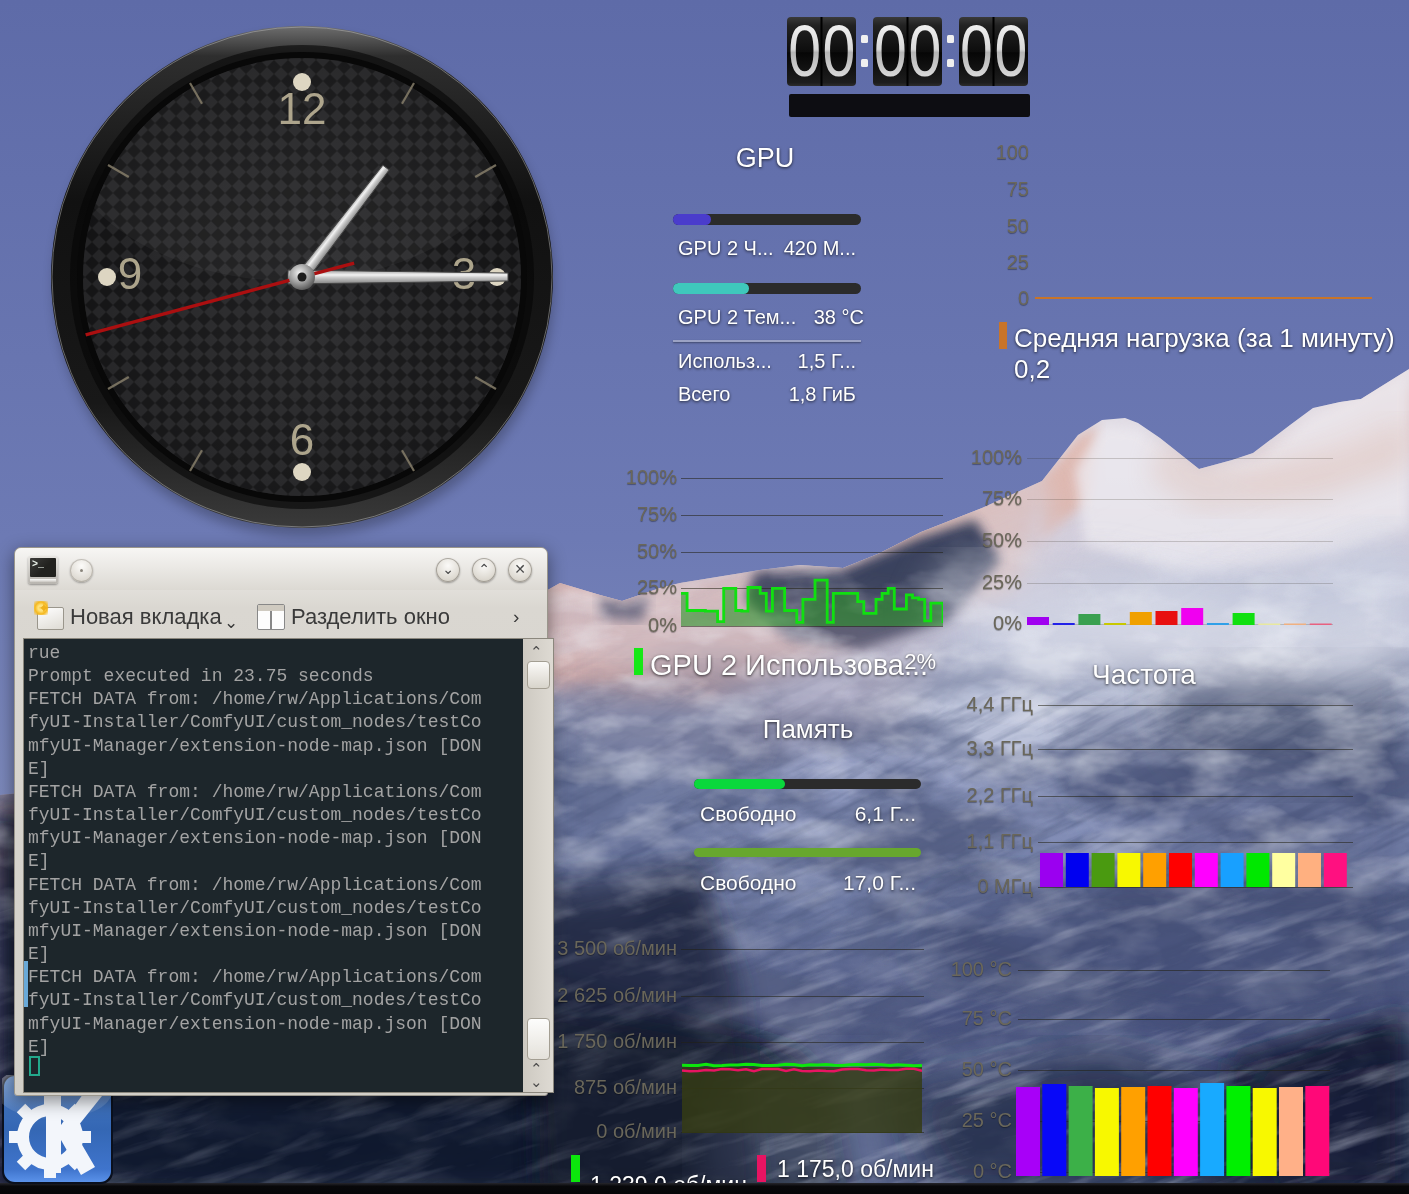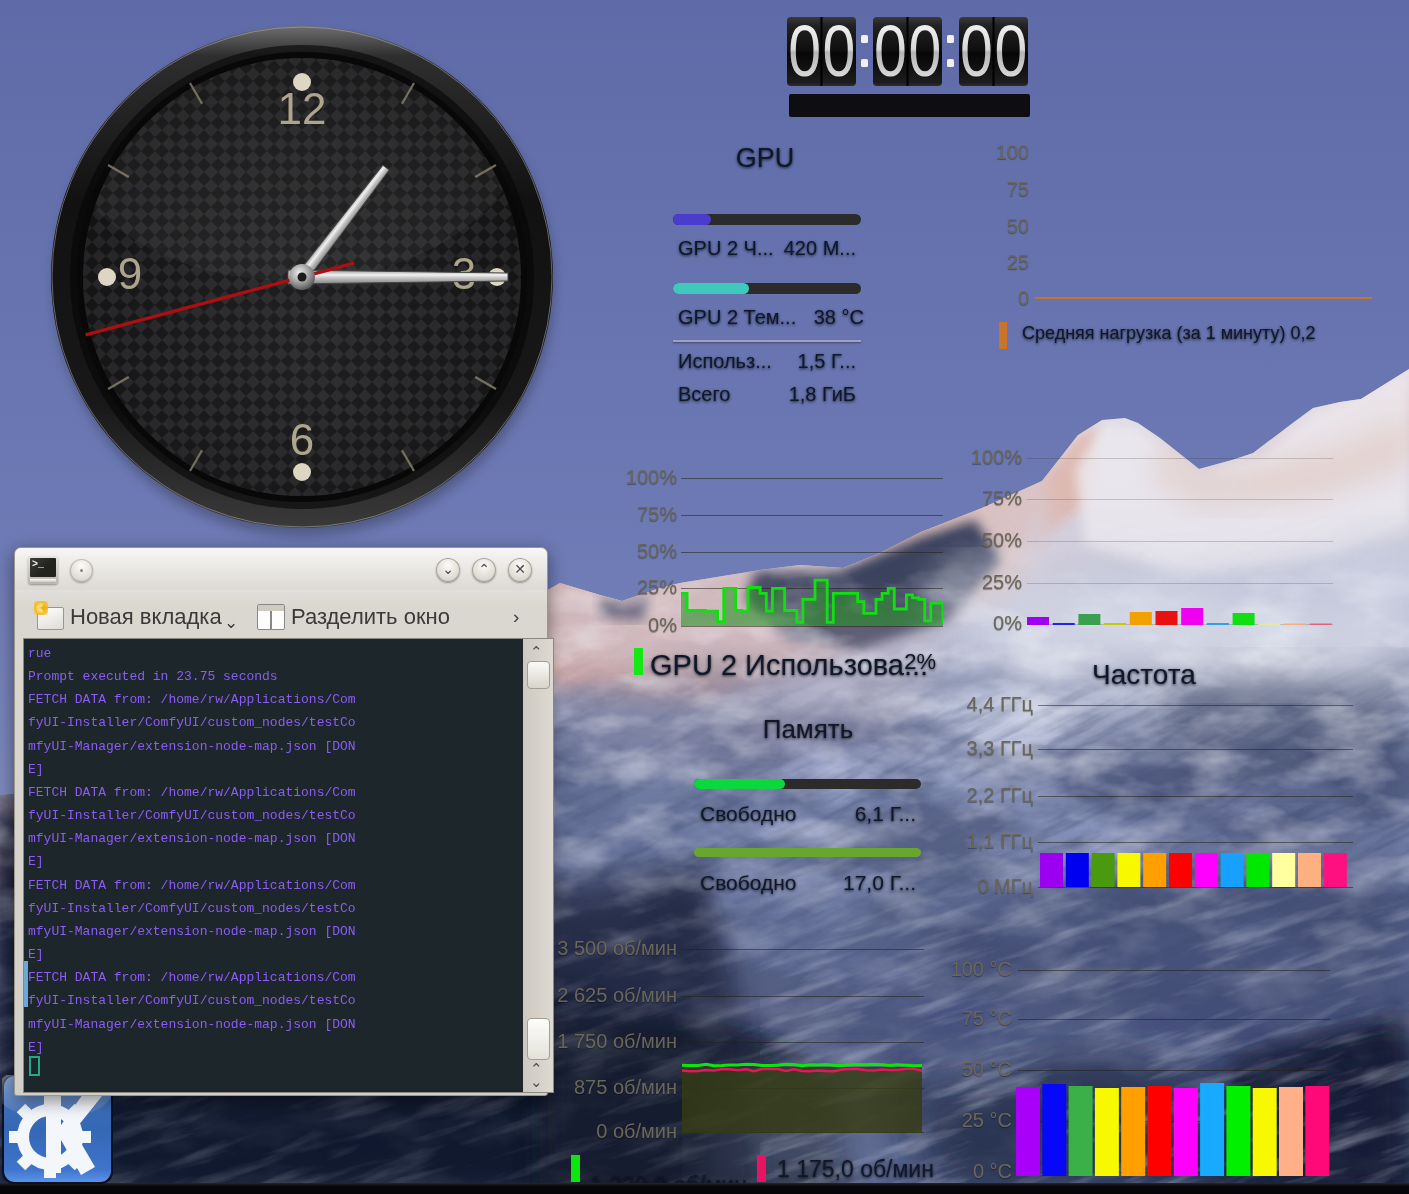--- a/index.html
+++ b/index.html
@@ -1,17 +1,17 @@
 <!DOCTYPE html>
 <html><head><meta charset="utf-8">
 <style>
 html,body{margin:0;padding:0;}
 body{width:1409px;height:1194px;overflow:hidden;position:relative;font-family:"Liberation Sans",sans-serif;background:#6b79b4;}
 .abs{position:absolute;}
-.wtxt{color:#0f172a;text-shadow:0 1px 3px rgba(0,0,0,.75);}
+.wtxt{color:#ffffff;text-shadow:0 1px 3px rgba(0,0,0,.75);}
 .axlbl{color:#6a675a;text-shadow:0 1px 1px rgba(0,0,0,.35);font-size:20px;white-space:nowrap;text-align:right;}
 .gridln{position:absolute;height:1px;background:rgba(35,32,18,.55);}
 .kbtn{width:24px;height:24px;border-radius:50%;background:radial-gradient(circle at 50% 32%,#fbfaf8,#dedad2 65%,#c3beb3);box-shadow:0 1px 2px rgba(0,0,0,.35), inset 0 0 0 1px rgba(120,115,105,.55);color:#4a4a4a;font-size:14px;text-align:center;line-height:23px;}
 </style></head>
 <body>
 
 <div class="abs" id="wallpaper" style="left:0;top:0;width:1409px;height:1194px;">
 <svg width="1409" height="1194" viewBox="0 0 1409 1194">
 <defs>
 <linearGradient id="sky" x1="0" y1="0" x2="0" y2="1">
@@ -303,21 +303,21 @@
 </div>
 
 <div class="abs" id="loadg" style="left:960px;top:130px;width:440px;height:230px;">
  <div class="abs axlbl" style="left:0;top:11px;width:69px;text-align:right;">100</div>
  <div class="abs axlbl" style="left:0;top:48px;width:69px;text-align:right;">75</div>
  <div class="abs axlbl" style="left:0;top:85px;width:69px;text-align:right;">50</div>
  <div class="abs axlbl" style="left:0;top:121px;width:69px;text-align:right;">25</div>
  <div class="abs axlbl" style="left:0;top:157px;width:69px;text-align:right;">0</div>
  <div class="abs" style="left:75px;top:167px;width:337px;height:2px;background:#c8742a;"></div>
  <div class="abs" style="left:39px;top:192px;width:8px;height:27px;background:#c8742a;"></div>
- <div class="abs wtxt" style="left:54px;top:193px;font-size:18px;margin-left:8px;">Средняя нагрузка (за 1 минуту) 0,2</div>
+ <div class="abs wtxt" style="left:54px;top:193px;font-size:26px;">Средняя нагрузка (за 1 минуту) 0,2</div>
 </div>
 
 <div class="abs" id="usageg" style="left:600px;top:440px;width:360px;height:250px;">
  <div class="abs axlbl" style="left:0;top:26px;width:77px;text-align:right;">100%</div>
  <div class="abs axlbl" style="left:0;top:63px;width:77px;text-align:right;">75%</div>
  <div class="abs axlbl" style="left:0;top:100px;width:77px;text-align:right;">50%</div>
  <div class="abs axlbl" style="left:0;top:136px;width:77px;text-align:right;">25%</div>
  <div class="abs axlbl" style="left:0;top:174px;width:77px;text-align:right;">0%</div>
  <div class="gridln" style="left:81px;top:38px;width:262px;"></div>
  <div class="gridln" style="left:81px;top:75px;width:262px;"></div>
@@ -481,21 +481,21 @@
  <div class="abs" style="left:55px;top:56px;font-size:22px;color:#3a3a3a;">Новая вкладка</div>
  <div class="abs" style="left:209px;top:64px;font-size:17px;color:#3a3a3a;">⌄</div>
  <div class="abs" style="left:242px;top:56px;width:26px;height:24px;background:#fdfdfd;border:1px solid #888;border-radius:2px;">
    <div class="abs" style="left:12px;top:0;width:1.5px;height:24px;background:#888;"></div>
    <div class="abs" style="left:0;top:0;width:26px;height:6px;background:#cfcac0;"></div>
  </div>
  <div class="abs" style="left:276px;top:56px;font-size:22px;color:#3a3a3a;">Разделить окно</div>
  <div class="abs" style="left:498px;top:58px;font-size:19px;color:#3a3a3a;">›</div>
 
  <div class="abs" style="left:8px;top:90px;width:500px;height:455px;background:#1d262b;border:1px solid #8b877d;border-right:none;box-sizing:border-box;overflow:hidden;">
-  <pre style="margin:0;padding:3px 0 0 4px;font-family:'Liberation Mono',monospace;font-size:13px;line-height:23.15px;color:#8b5cf6;">rue
+  <pre style="margin:0;padding:3px 0 0 4px;font-family:'Liberation Mono',monospace;font-size:18px;line-height:23.15px;color:#a3a3a3;">rue
 Prompt executed in 23.75 seconds
 FETCH DATA from: /home/rw/Applications/Com
 fyUI-Installer/ComfyUI/custom_nodes/testCo
 mfyUI-Manager/extension-node-map.json [DON
 E]
 FETCH DATA from: /home/rw/Applications/Com
 fyUI-Installer/ComfyUI/custom_nodes/testCo
 mfyUI-Manager/extension-node-map.json [DON
 E]
 FETCH DATA from: /home/rw/Applications/Com

